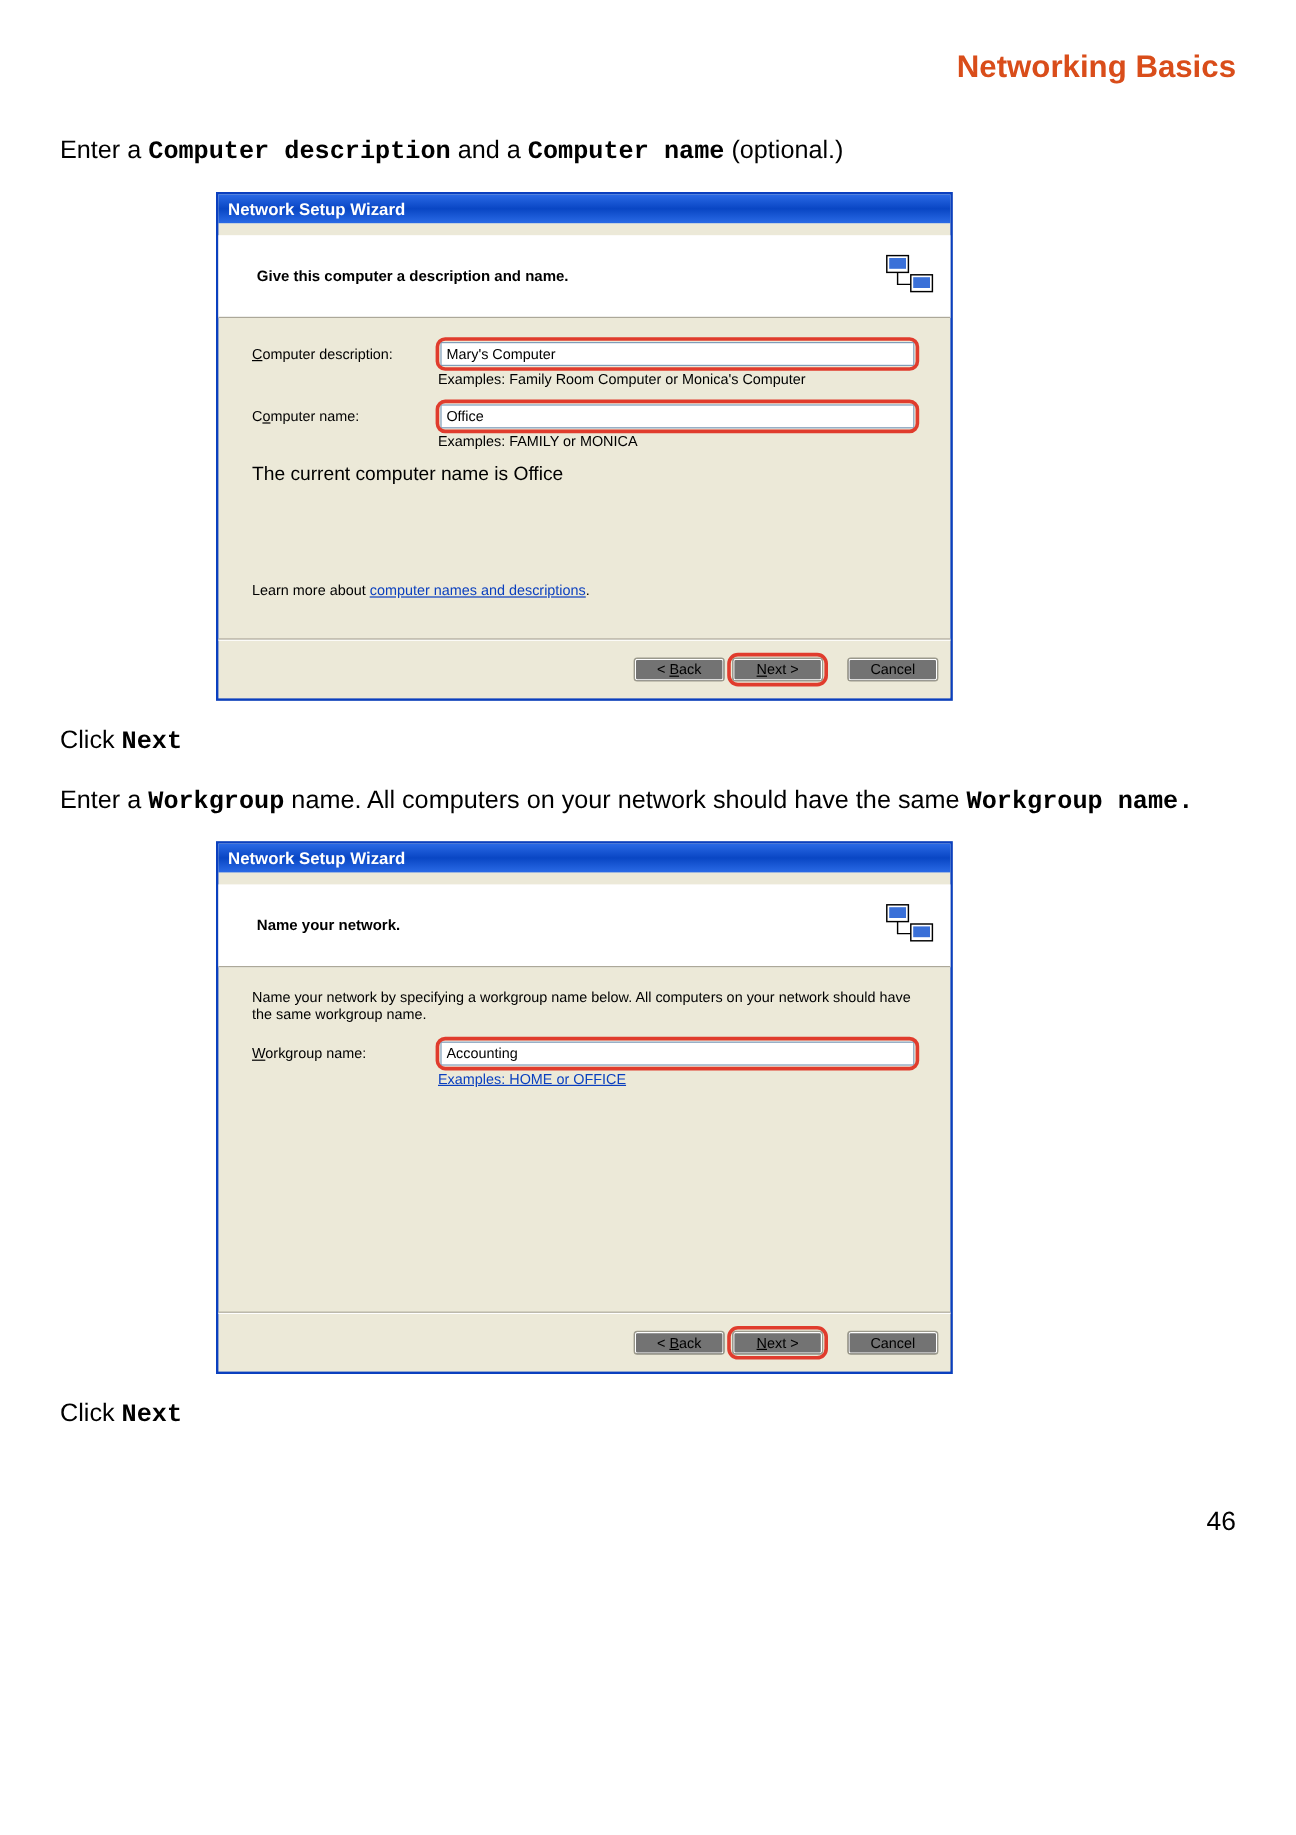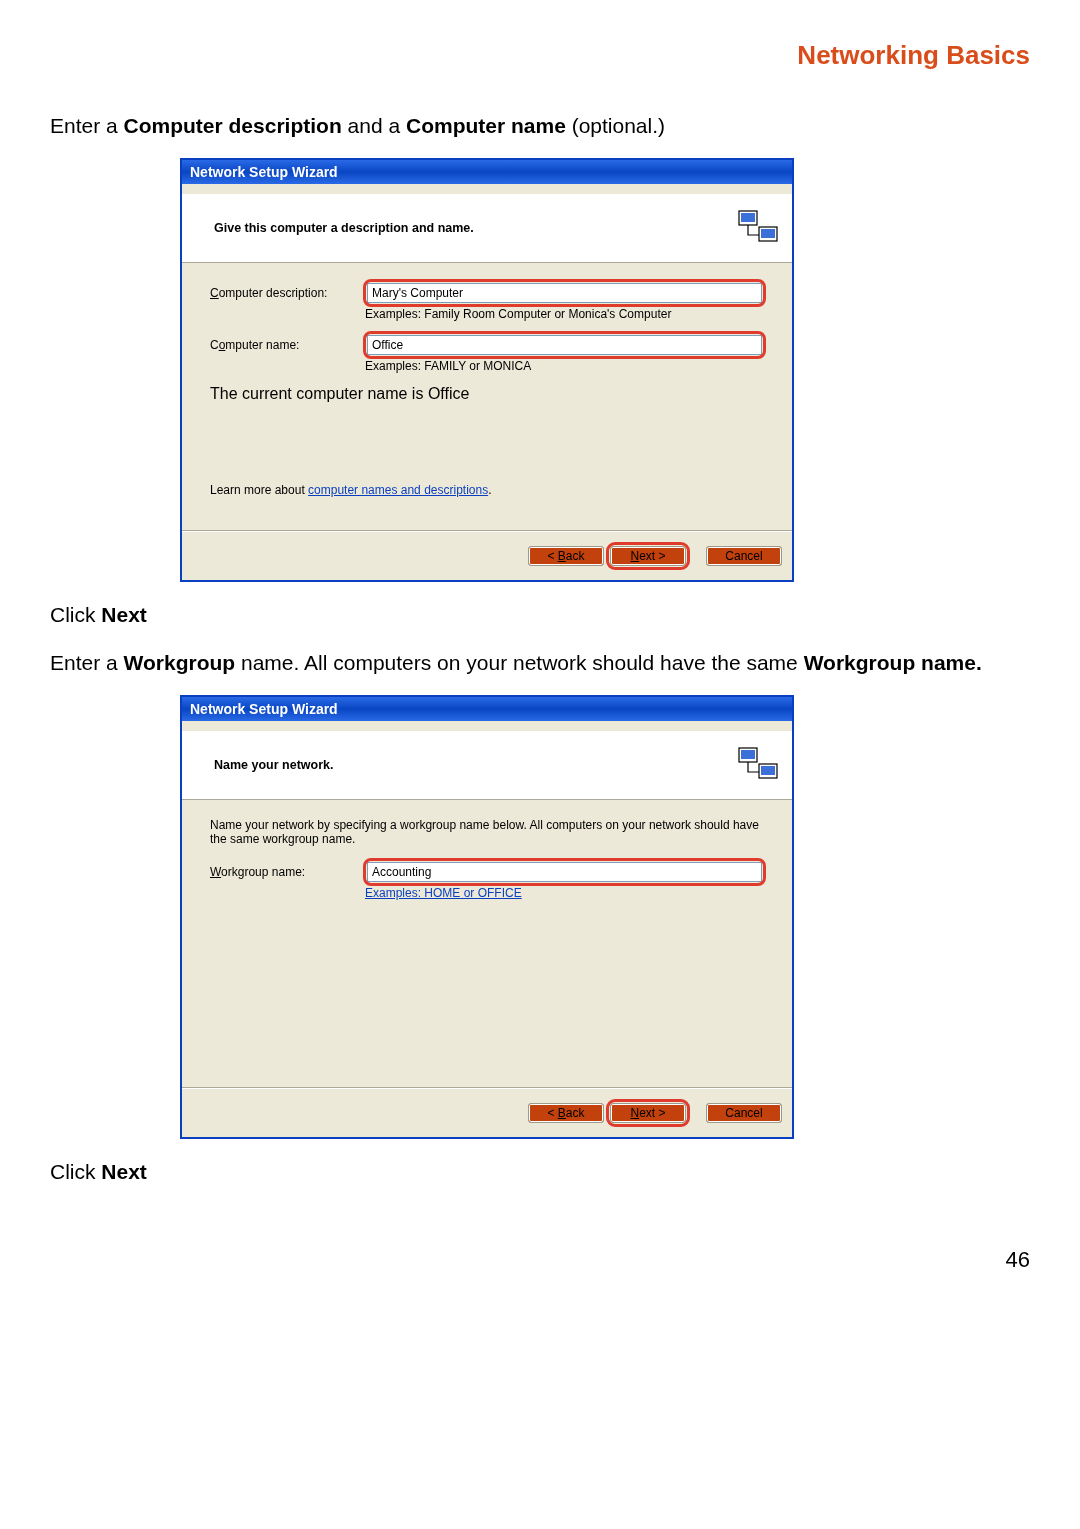--- a/index.html
+++ b/index.html
@@ -15,21 +15,21 @@
     font-size: 26px;
     font-weight: bold;
     margin-bottom: 40px;
     text-align: right;
   }
   .instruction {
     font-size: 21px;
     margin: 18px 0;
     line-height: 1.4;
   }
-  .instruction b { font-weight: bold; }
+  .instruction b { font-weight: bold; font-family: Liberation Mono, monospace; }
   .wizard {
     width: 610px;
     margin: 8px 0 8px 130px;
     border: 2px solid #0a3fbf;
     background: #ece9d8;
     font-family: Tahoma, Arial, sans-serif;
     font-size: 12px;
   }
   .titlebar {
     background: linear-gradient(to bottom, #2a6ae6 0%, #0946c4 50%, #2a6ae6 100%);
@@ -122,21 +122,21 @@
     padding: 14px 10px;
     display: flex;
     justify-content: flex-end;
     gap: 6px;
   }
   .wbtn {
     min-width: 76px;
     padding: 2px 10px;
     font-family: Tahoma, Arial, sans-serif;
     font-size: 12px;
-    background: #c2410c;
+    background: #737373;
     border: 1px solid #9c9a8c;
     border-radius: 3px;
     box-shadow: inset 0 0 0 1px #fff;
     cursor: pointer;
   }
   .wbtn .ul { text-decoration: underline; }
   .wbtn.highlight {
     position: relative;
   }
   .wbtn.highlight::after {

